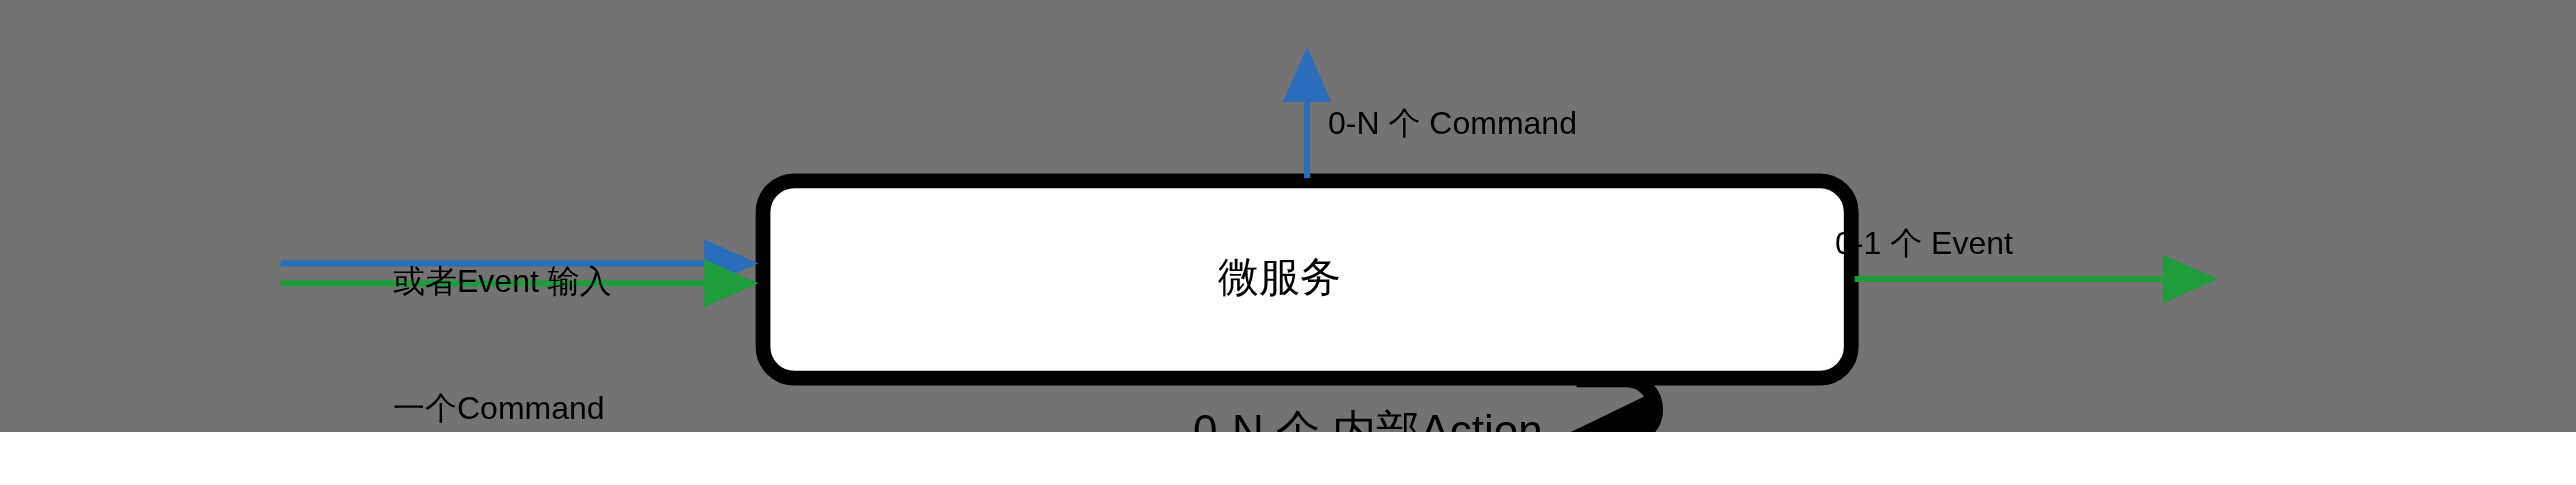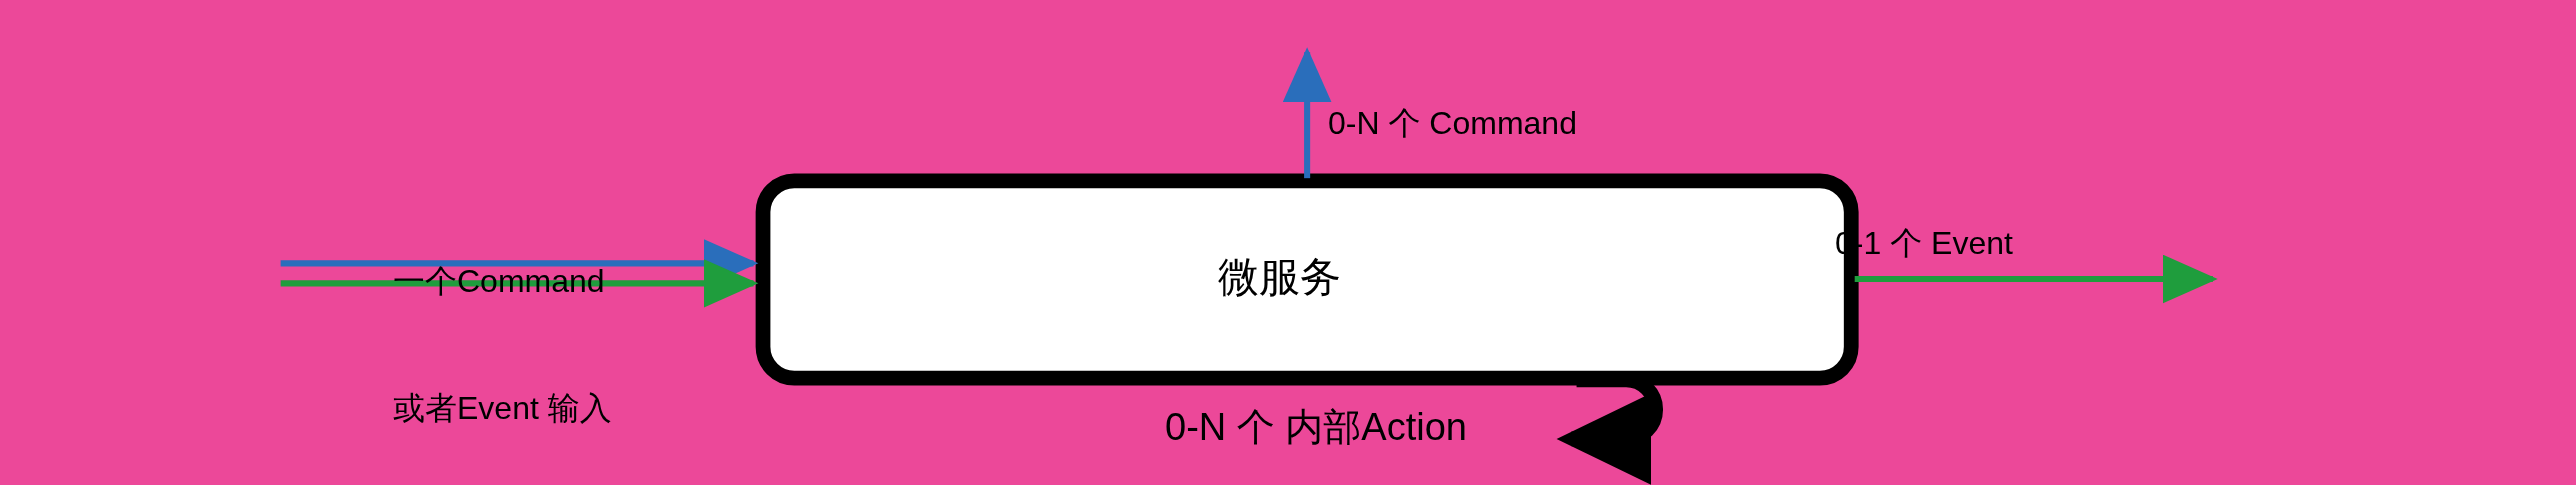--- a/index.html
+++ b/index.html
@@ -6,22 +6,22 @@
     margin: 0;
     padding: 0;
     background: #ffffff;
   }
   body {
     font-family: "Liberation Sans", "DejaVu Sans", sans-serif;
   }
   #canvas {
     position: relative;
     width: 2576px;
-    height: 485px;
-    background: #ec4899;
+    height: 432px;
+    background: #737373;
     overflow: hidden;
   }
   #diagram-svg {
     position: absolute;
     left: 0;
     top: 0;
     width: 2576px;
     height: 485px;
   }
   .diagram-label {
@@ -42,23 +42,23 @@
     top: 176px;
     font-size: 32px;
     text-align: left;
   }
   #label-event-out {
     left: 1835px;
     top: 222px;
     font-size: 32px;
   }
   #label-internal-action {
-    left: 1165px;
+    left: 1193px;
     top: 402px;
-    font-size: 38px;
+    font-size: 44px;
   }
   #label-service {
     position: absolute;
     left: 1218px;
     top: 250px;
     width: 313px;
     text-align: left;
     font-size: 41px;
     color: #000000;
     font-family: "Liberation Sans", "DejaVu Sans", sans-serif;
@@ -91,22 +91,22 @@
     <line x1="322" y1="326" x2="866" y2="326" stroke="#1f9d3d" stroke-width="7" marker-end="url(#arrow-green)"></line>
 
     <line x1="2133" y1="321" x2="2545" y2="321" stroke="#1f9d3d" stroke-width="7" marker-end="url(#arrow-green)"></line>
 
     <path d="M1813,437 L1870,437 A34,34 0 0 1 1870,505 L1807,505" fill="none" stroke="#000000" stroke-width="17" stroke-linecap="butt" marker-end="url(#arrow-black)"></path>
   </svg>
 
   <div class="diagram-label" id="label-command-out">0-N 个 Command</div>
 
   <div class="diagram-label" id="label-input">
+    <div>或者Event 输入</div>
     <div>一个Command</div>
-    <div>或者Event 输入</div>
   </div>
 
   <div class="diagram-label" id="label-event-out">0-1 个 Event</div>
 
   <div class="diagram-label" id="label-internal-action">0-N 个 内部Action</div>
 
   <div id="label-service">微服务</div>
 
 </div>
 

